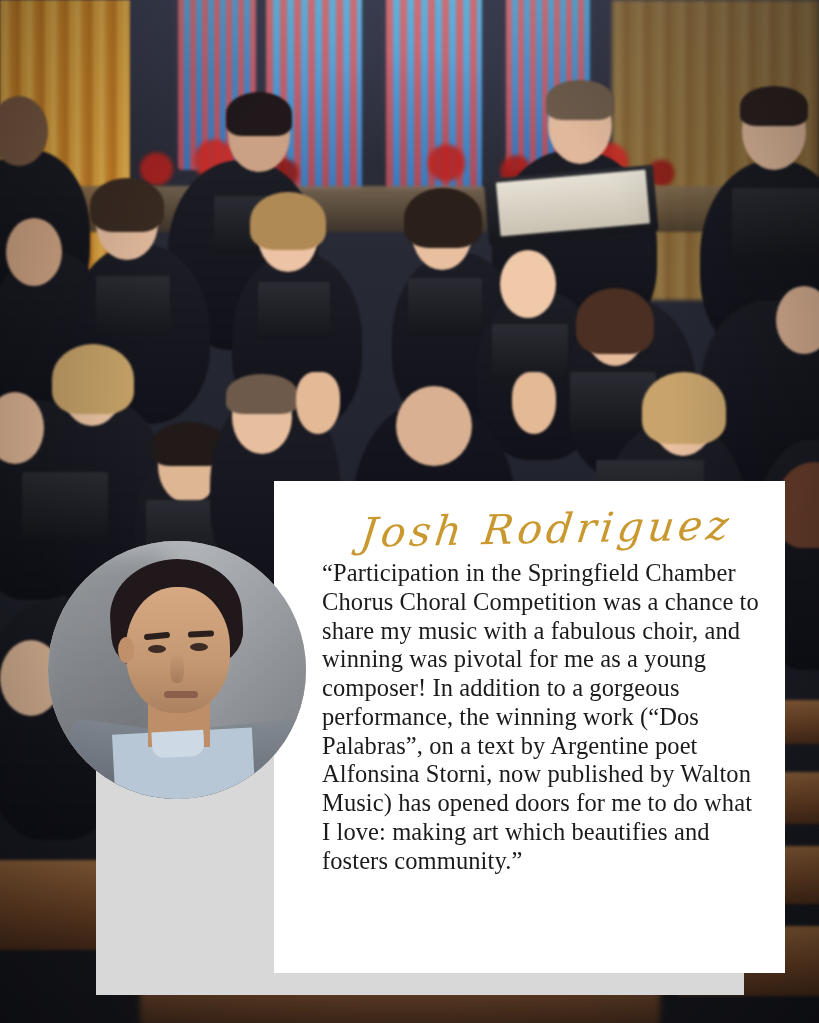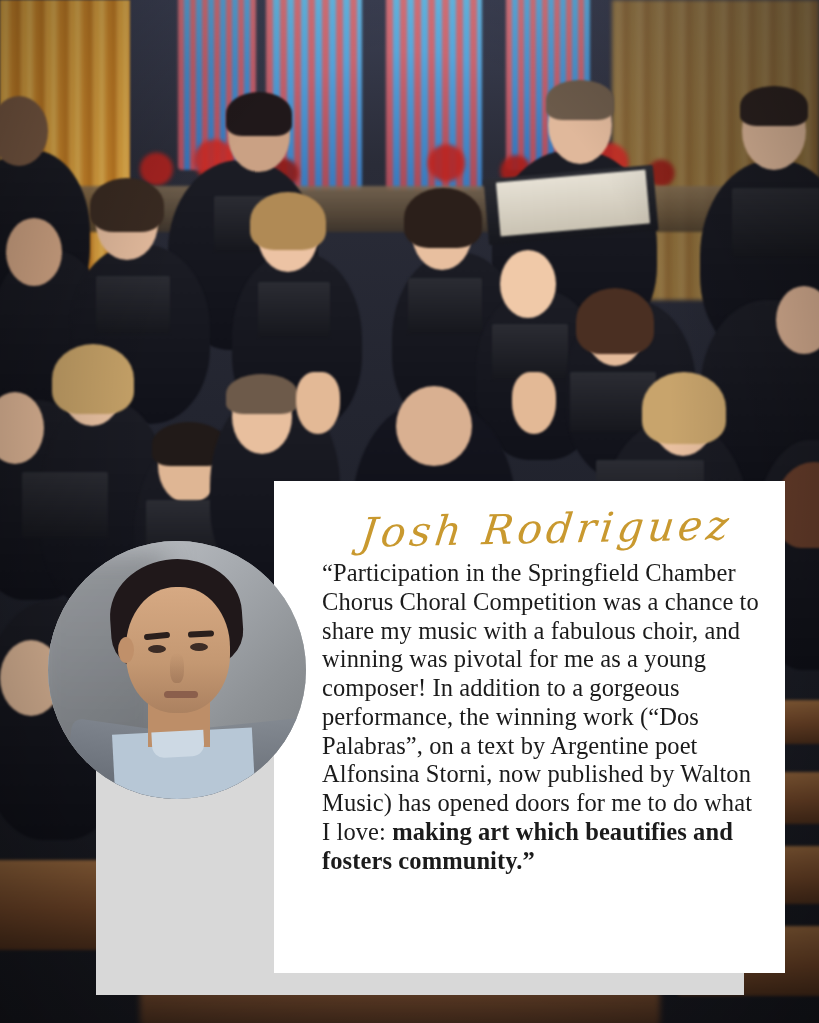--- a/index.html
+++ b/index.html
@@ -172,21 +172,21 @@
   }
   .quote-body {
     font-family: "Liberation Serif", serif;
     font-size: 24.5px;
     line-height: 1.175;
     color: #1b1b1b;
     margin: 6px 0 0 0;
     letter-spacing: .1px;
   }
   .quote-body b {
-    font-weight: 700;
+    font-weight: 400;
   }
 
   
   .portrait {
     position: absolute;
     left: 48px;
     top: 541px;
     width: 258px;
     height: 258px;
     border-radius: 50%;

